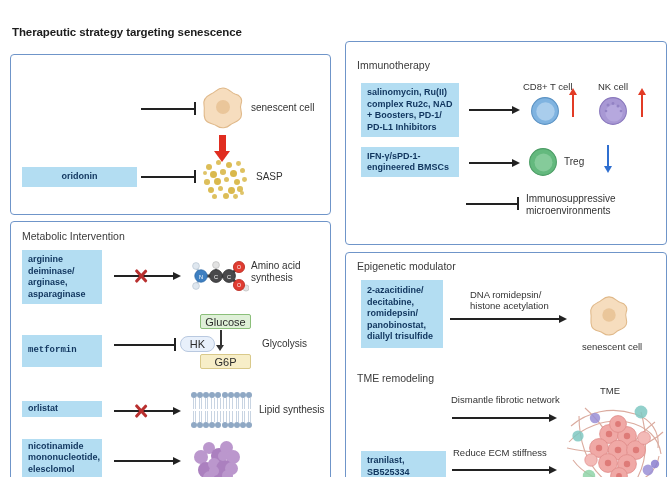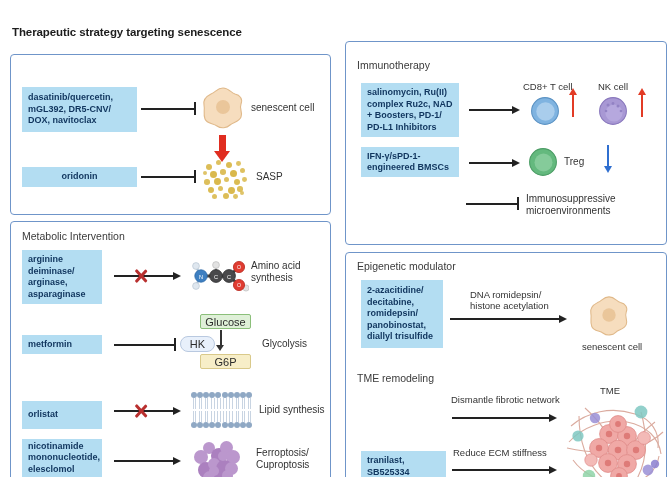--- a/index.html
+++ b/index.html
@@ -149,21 +149,20 @@
 </style>
 </head>
 <body>
 
 <div class="fig">
 
   <div id="fig-title">Therapeutic strategy targeting senescence</div>
 
   <div class="panel" id="panel-senolytics"></div>
 
-  <div class="drugbox" style="left:18px;top:64px;width:115px;height:45px;">dasatinib/quercetin, mGL392, DR5-CNV/ DOX, navitoclax</div>
   <div class="conn">
     <div class="line-h" style="left:137px;top:85px;width:53px;"></div>
     <div class="bar-v" style="left:190px;top:79px;height:13px;"></div>
   </div>
   <svg class="senescent-cell" style="left:196px;top:62px;" width="46" height="46" viewBox="0 0 46 46">
     <path d="M23 3 C29 3 31 8 35 9 C40 10 43 14 41 19 C39 24 43 27 41 32 C39 37 33 37 30 40
              C27 43 21 44 17 41 C13 38 7 39 5 34 C3 29 5 25 4 20 C3 15 7 11 11 9 C16 7 17 3 23 3 Z" fill="#f6ddbe" stroke="#e0b98a" stroke-width="1.1"></path>
     <circle cx="23" cy="22" r="7" fill="#eac69a"></circle>
   </svg>
   <div class="lbl" style="left:247px;top:79px;">senescent cell</div>
@@ -233,35 +232,35 @@
     <circle cx="52" cy="28" r="5.6" fill="#e03c31" stroke="#b8281e" stroke-width="0.8"></circle>
     <text x="14" y="22" font-size="5.6" fill="#fff" text-anchor="middle" font-family="Liberation Sans, sans-serif">N</text>
     <text x="29" y="22" font-size="5.6" fill="#fff" text-anchor="middle" font-family="Liberation Sans, sans-serif">C</text>
     <text x="42" y="22" font-size="5.6" fill="#fff" text-anchor="middle" font-family="Liberation Sans, sans-serif">C</text>
     <text x="52" y="12.4" font-size="5.2" fill="#fff" text-anchor="middle" font-family="Liberation Sans, sans-serif">O</text>
     <text x="52" y="30.4" font-size="5.2" fill="#fff" text-anchor="middle" font-family="Liberation Sans, sans-serif">O</text>
   </svg>
   <div class="lbl" style="left:247px;top:237px;">Amino acid
 synthesis</div>
 
-  <div class="drugbox" style="left:18px;top:312px;width:80px;height:19px;">metformin</div>
+  <div class="drugbox" style="left:18px;top:312px;width:80px;height:32px;font-family:Liberation Mono, monospace;">metformin</div>
   <div class="conn">
     <div class="line-h" style="left:110px;top:321px;width:60px;"></div>
     <div class="bar-v" style="left:170px;top:315px;height:13px;"></div>
   </div>
   <div class="gbox" id="glucose-box" style="left:196px;top:291px;width:51px;height:15px;">Glucose</div>
   <div class="gbox" id="hk-box" style="left:176px;top:313px;width:35px;height:16px;">HK</div>
   <div>
     <div class="gly-arrow-shaft" style="left:216px;top:307px;height:17px;"></div>
     <div class="gly-arrow-head" style="left:212.4px;top:322px;"></div>
   </div>
   <div class="gbox" id="g6p-box" style="left:196px;top:331px;width:51px;height:15px;">G6P</div>
   <div class="lbl" style="left:258px;top:315px;">Glycolysis</div>
 
-  <div class="drugbox" style="left:18px;top:378px;width:80px;height:28px;">orlistat</div>
+  <div class="drugbox" style="left:18px;top:378px;width:80px;height:16px;">orlistat</div>
   <div class="conn">
     <div class="line-h" style="left:110px;top:387px;width:60px;"></div>
     <div class="arrowhead" style="left:169px;top:383.5px;"></div>
     <div class="redx" style="left:129px;top:380px;"></div>
   </div>
   <div class="bilayer" id="bilayer" style="left:186px;top:368px;width:62px;height:38px;">
       <div class="head" style="left: 1px; top: 1px;"></div>
       <div class="head" style="left: 1px; top: 31px;"></div>
       <div class="tail" style="left: 2.8px; top: 7px; height: 11px;"></div>
       <div class="tail" style="left: 2.8px; top: 20px; height: 11px;"></div>
@@ -338,22 +337,20 @@
       <i style="left: 6px; top: 24px; width: 16px; height: 16px; background: rgb(171, 128, 191);"></i>
       <i style="left: 16px; top: 20px; width: 12px; height: 12px; background: rgb(187, 151, 205);"></i>
       <i style="left: 24px; top: 22px; width: 17px; height: 17px; background: rgb(171, 128, 191);"></i>
       <i style="left: 33px; top: 24px; width: 13px; height: 13px; background: rgb(187, 151, 205);"></i>
       <i style="left: 11px; top: 33px; width: 14px; height: 14px; background: rgb(187, 151, 205);"></i>
       <i style="left: 22px; top: 33px; width: 15px; height: 15px; background: rgb(171, 128, 191);"></i>
       <i style="left: 30px; top: 32px; width: 11px; height: 11px; background: rgb(187, 151, 205);"></i>
       <i style="left: 17px; top: 28px; width: 10px; height: 10px; background: rgb(187, 151, 205);"></i>
       <i style="left: 26px; top: 13px; width: 10px; height: 10px; background: rgb(187, 151, 205);"></i>
     </div>
-  <div class="lbl" style="left:252px;top:424px;">Ferroptosis/
-Cuproptosis</div>
 
   <div class="panel" id="panel-immuno"></div>
   <div class="panel-title" style="left:353px;top:36px;">Immunotherapy</div>
 
   <div class="drugbox" style="left:357px;top:60px;width:98px;height:54px;">salinomycin, Ru(II) complex Ru2c, NAD + Boosters, PD-1/ PD-L1 Inhibitors</div>
   <div class="conn">
     <div class="line-h" style="left:465px;top:86px;width:44px;"></div>
     <div class="arrowhead" style="left:508px;top:82.5px;"></div>
   </div>
   <div class="lbl sm" style="left:519px;top:58px;">CD8+ T cell</div>

